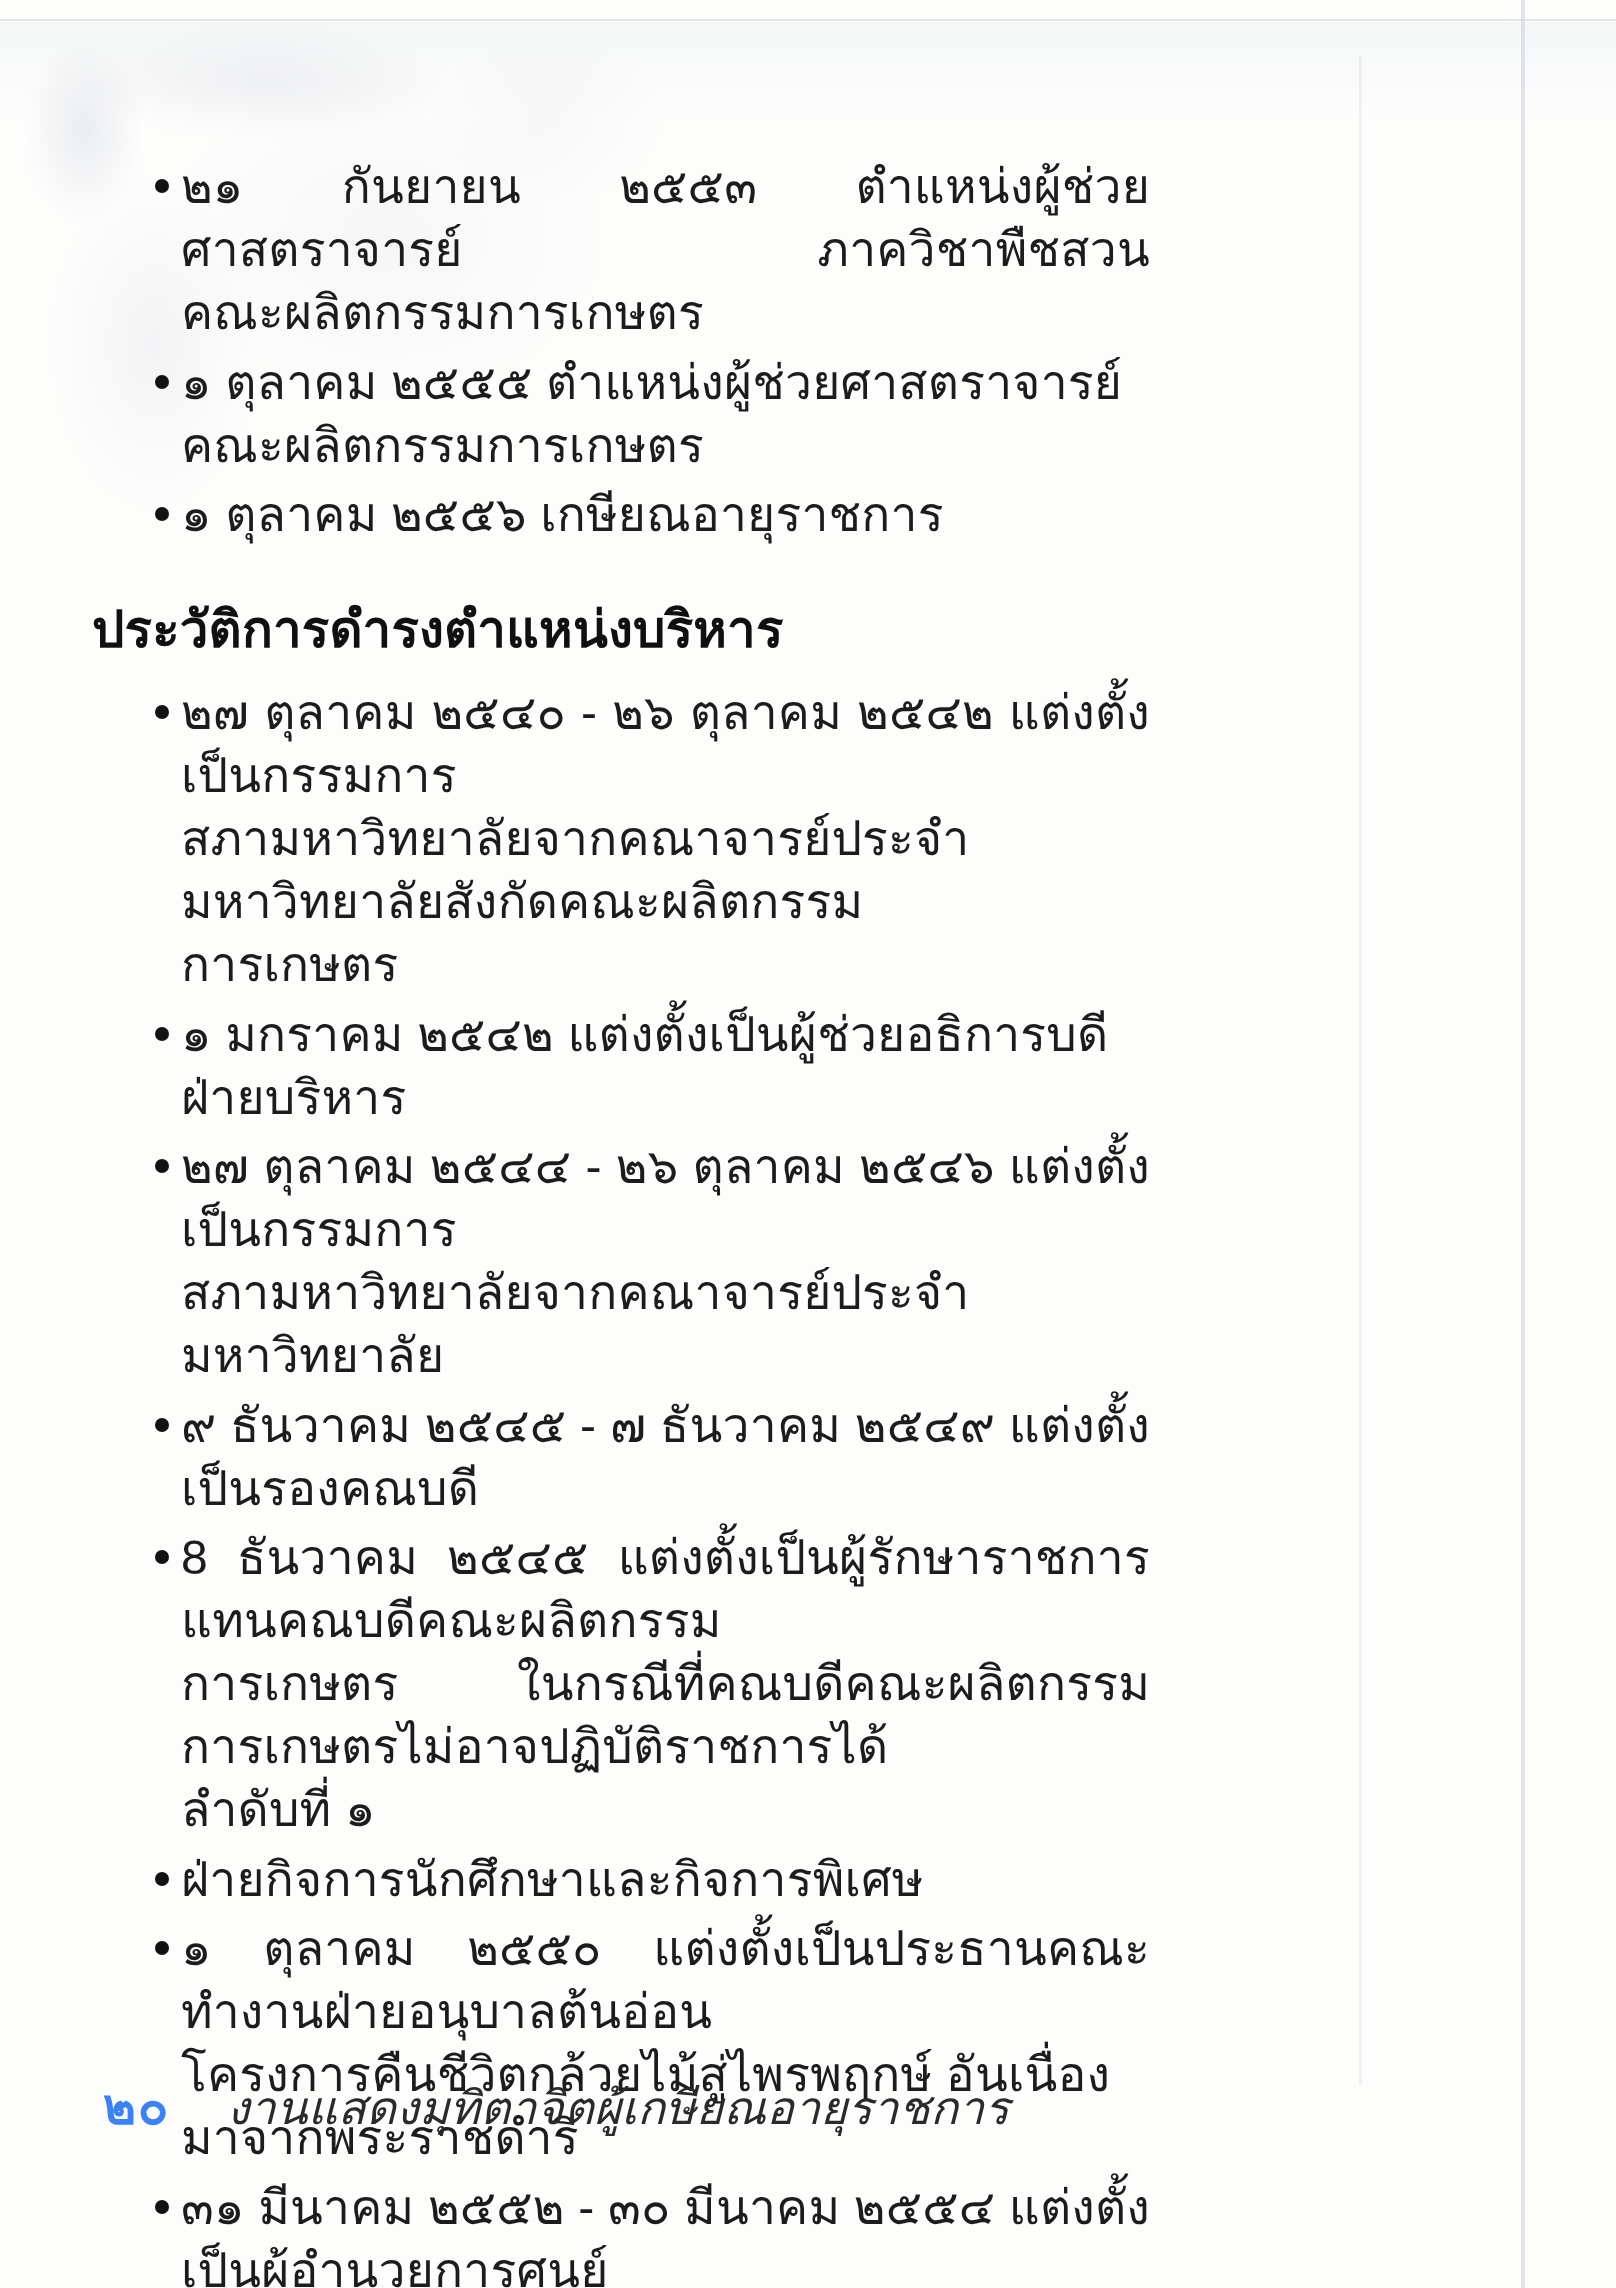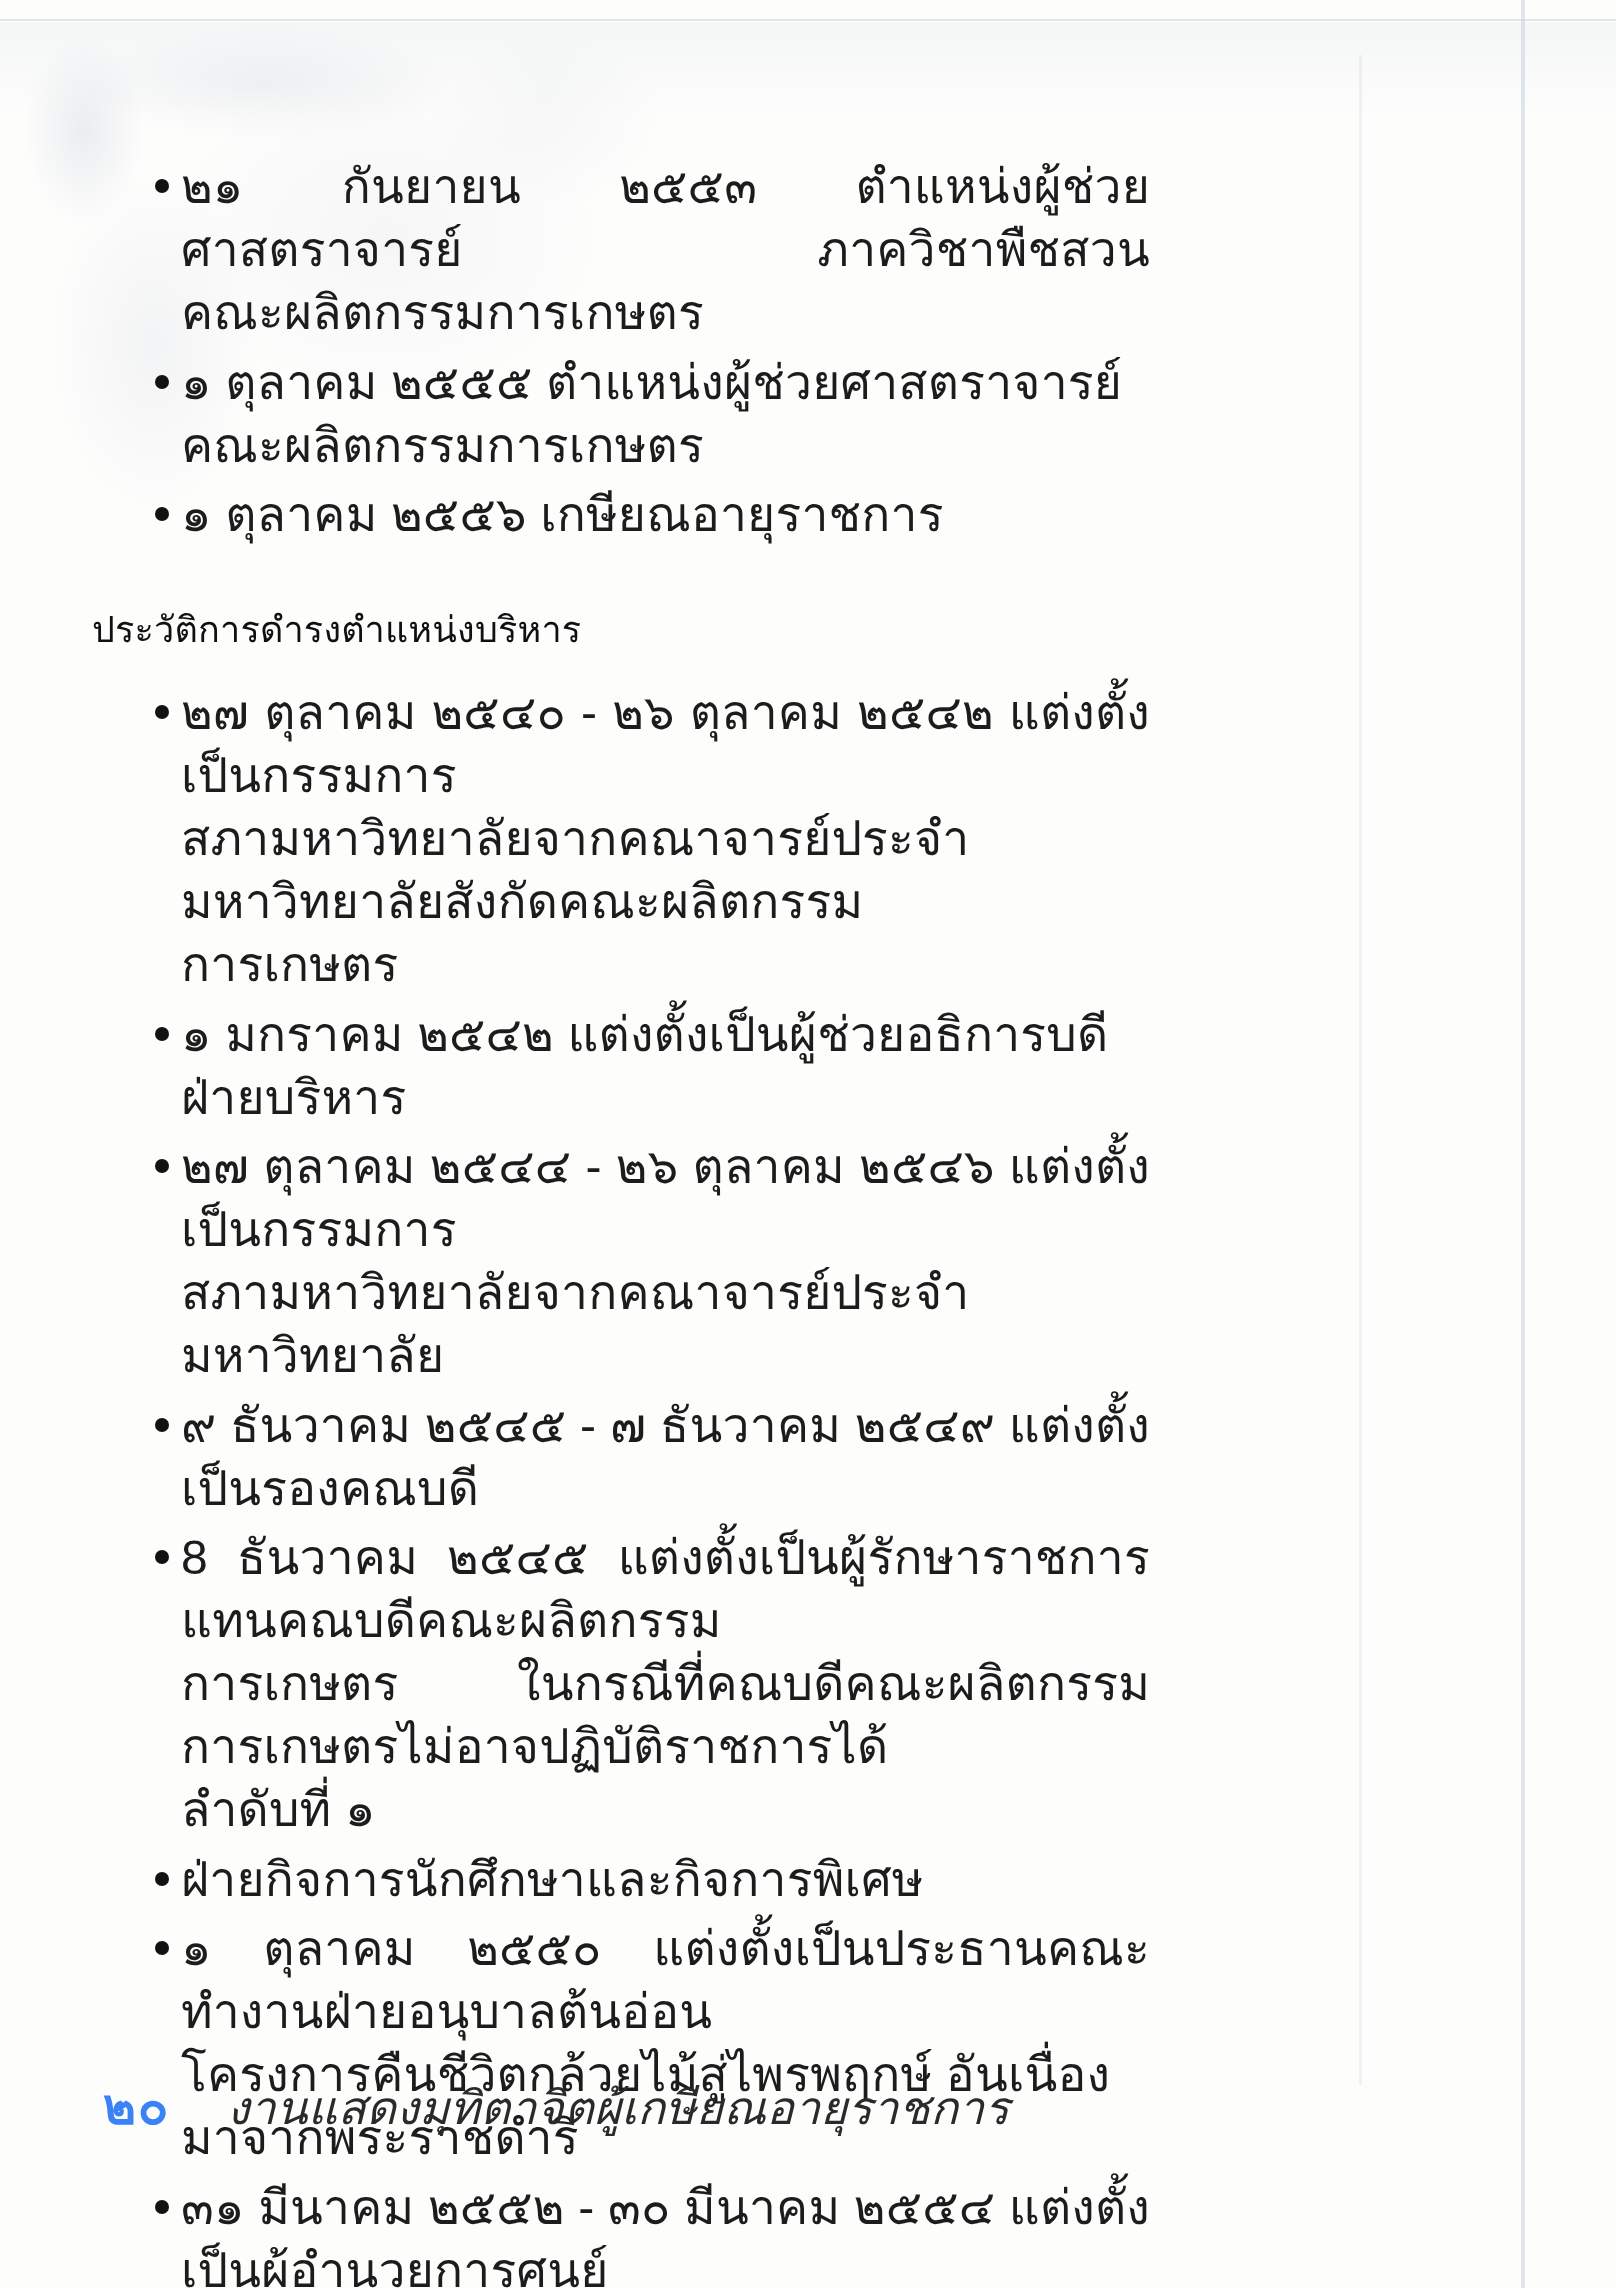--- a/index.html
+++ b/index.html
@@ -60,22 +60,22 @@
     line-height:63px;
     letter-spacing:0.2px;
     white-space:normal;
   }
   .tline.fill{
     text-align:justify;
     -moz-text-align-last:justify;
     text-align-last:justify;
   }
   .section-heading{
-    font-size:36px;
-    font-weight:normal;
+    font-size:51px;
+    font-weight:bold;
     color:#101010;
     line-height:59px;
     margin:54px 0 22px 0;
     letter-spacing:0.2px;
   }
   
   .footer{
     position:absolute;left:103px;top:2067px;
     display:flex;align-items:baseline;
   }

